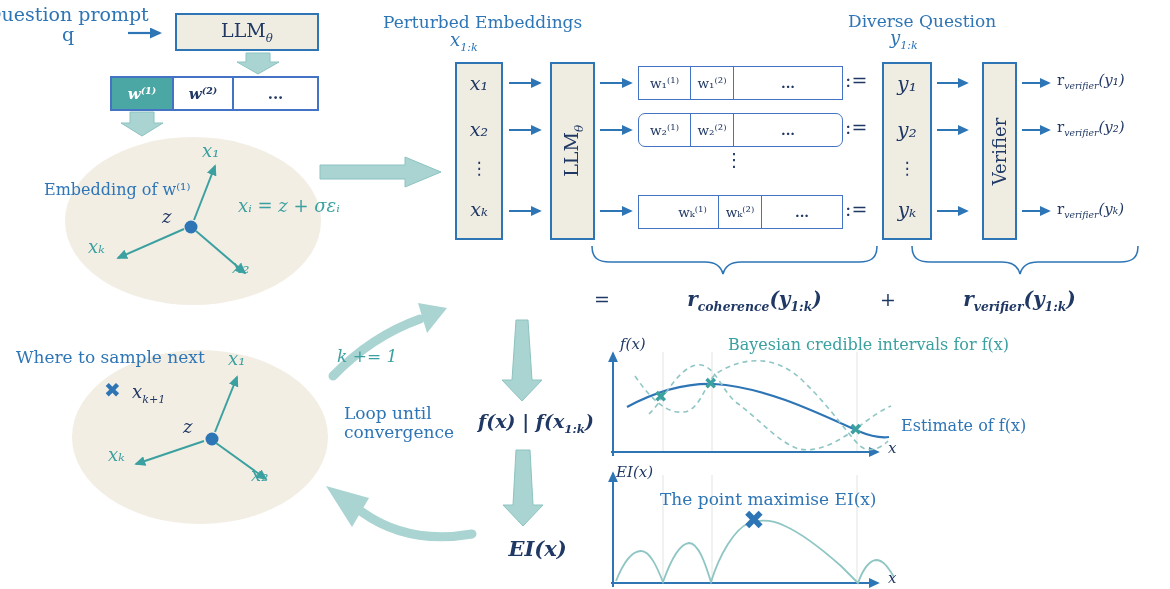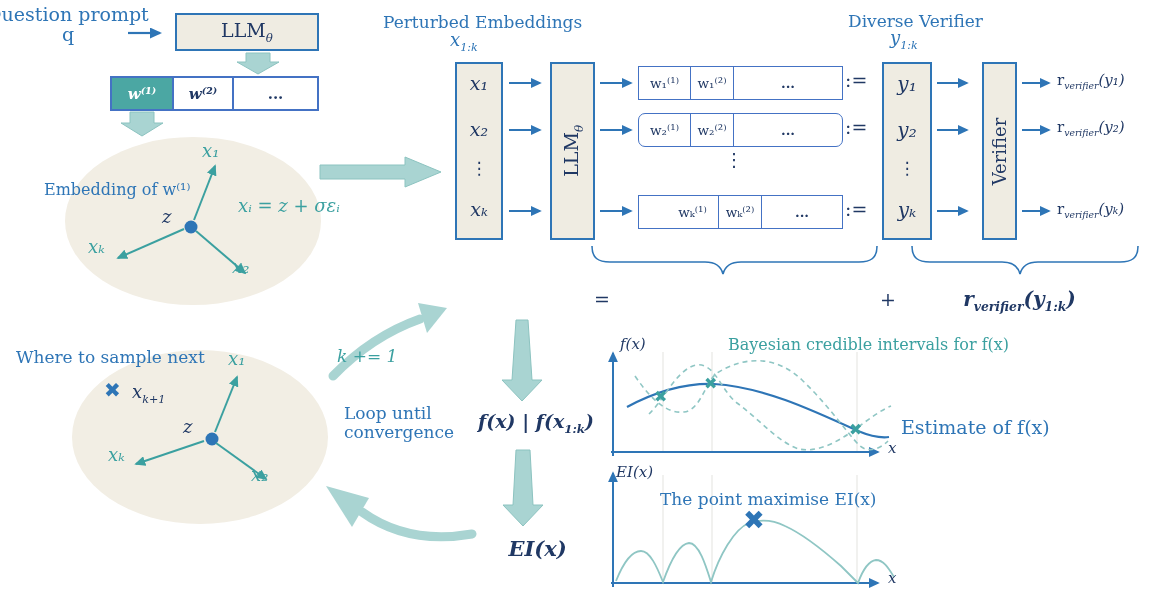--- a/index.html
+++ b/index.html
@@ -148,39 +148,40 @@
   <div class="wrow wrow-sm" style="left:638px;top:195px;width:205px;height:34px;font-size:13.5px;padding-left:28px;">
     <div class="wcell navy" style="width:52px;">wₖ⁽¹⁾</div>
     <div class="wcell navy" style="width:43px;">wₖ⁽²⁾</div>
     <div class="wcell navy b" style="flex:1;">...</div>
   </div>
 
   <div class="t navy" style="left:845px;top:70px;font-size:19px;">:=</div>
   <div class="t navy" style="left:845px;top:117px;font-size:19px;">:=</div>
   <div class="t navy" style="left:845px;top:199px;font-size:19px;">:=</div>
 
-  <div class="t blue" style="left:848px;top:12px;font-size:17px;">Diverse Verifier</div>
+  <div class="t blue" style="left:848px;top:12px;font-size:17px;">Diverse Question</div>
   <div class="t blue it" style="left:890px;top:28px;font-size:18px;"><span>y</span><sub>1:k</sub></div>
 
   <div class="box" style="left:882px;top:62px;width:50px;height:178px;">
     <div class="col-item navy it" style="top:8px;font-size:20px;">y₁</div>
     <div class="col-item navy it" style="top:54px;font-size:20px;">y₂</div>
     <div class="col-item navy" style="top:94px;font-size:17px;">⋮</div>
     <div class="col-item navy it" style="top:134px;font-size:20px;">yₖ</div>
   </div>
 
   <div class="box" style="left:982px;top:62px;width:35px;height:178px;">
     <span class="vtext navy" style="font-size:18px;">Verifier</span>
   </div>
 
   <div class="t navy" style="left:1057px;top:72px;font-size:15px;"><span>r</span><sub class="isub">verifier</sub><span class="it">(y₁)</span></div>
   <div class="t navy" style="left:1057px;top:119px;font-size:15px;"><span>r</span><sub class="isub">verifier</sub><span class="it">(y₂)</span></div>
   <div class="t navy" style="left:1057px;top:201px;font-size:15px;"><span>r</span><sub class="isub">verifier</sub><span class="it">(yₖ)</span></div>
 
   <div class="t navy" style="left:594px;top:289px;font-size:19px;">=</div>
+  <div class="t navy b it ctr" style="left:672px;top:288px;width:165px;font-size:20px;"><span>r</span><sub>coherence</sub><span>(y</span><sub>1:k</sub><span>)</span></div>
   <div class="t navy" style="left:880px;top:289px;font-size:19px;">+</div>
   <div class="t navy b it ctr" style="left:942px;top:288px;width:155px;font-size:20px;"><span>r</span><sub>verifier</sub><span>(y</span><sub>1:k</sub><span>)</span></div>
 
   <div class="t teal it" style="left:337px;top:347px;font-size:17px;">k += 1</div>
   <div class="t blue" style="left:344px;top:404px;font-size:17px;">
       <span style="display:block;">Loop until</span>
       <span style="display:block;">convergence</span>
     </div>
   <div class="t navy b it ctr" style="left:452px;top:411px;width:168px;font-size:19px;"><span>f(x) | f(x</span><sub>1:k</sub><span>)</span></div>
   <div class="t navy b it ctr" style="left:500px;top:537px;width:75px;font-size:21px;">EI(x)</div>
@@ -189,21 +190,21 @@
   <div class="t blue b" style="left:104px;top:379px;font-size:20px;">✖</div>
   <div class="t navy it" style="left:132px;top:382px;font-size:18px;"><span>x</span><sub>k+1</sub></div>
   <div class="t navy it" style="left:183px;top:417px;font-size:18px;">z</div>
   <div class="t teal it" style="left:228px;top:349px;font-size:18px;">x₁</div>
   <div class="t teal it" style="left:251px;top:465px;font-size:18px;">x₂</div>
   <div class="t teal it" style="left:108px;top:445px;font-size:18px;">xₖ</div>
 
   <div class="t navy it" style="left:620px;top:336px;font-size:15px;">f(x)</div>
   <div class="t navy it" style="left:888px;top:440px;font-size:15px;">x</div>
   <div class="t teal" style="left:728px;top:336px;font-size:16px;">Bayesian credible intervals for f(x)</div>
-  <div class="t blue" style="left:901px;top:417px;font-size:19px;">Estimate of f(x)</div>
+  <div class="t blue" style="left:901px;top:417px;font-size:16px;">Estimate of f(x)</div>
   <div class="t teal b" style="left:654px;top:388px;font-size:16px;">✖</div>
   <div class="t teal b" style="left:704px;top:375px;font-size:16px;">✖</div>
   <div class="t teal b" style="left:849px;top:421px;font-size:16px;">✖</div>
 
   <div class="t navy it" style="left:616px;top:464px;font-size:15px;">EI(x)</div>
   <div class="t navy it" style="left:888px;top:570px;font-size:15px;">x</div>
   <div class="t blue" style="left:660px;top:490px;font-size:17px;">The point maximise EI(x)</div>
   <div class="t blue b" style="left:743px;top:506px;font-size:26px;">✖</div>
 
 </div>

